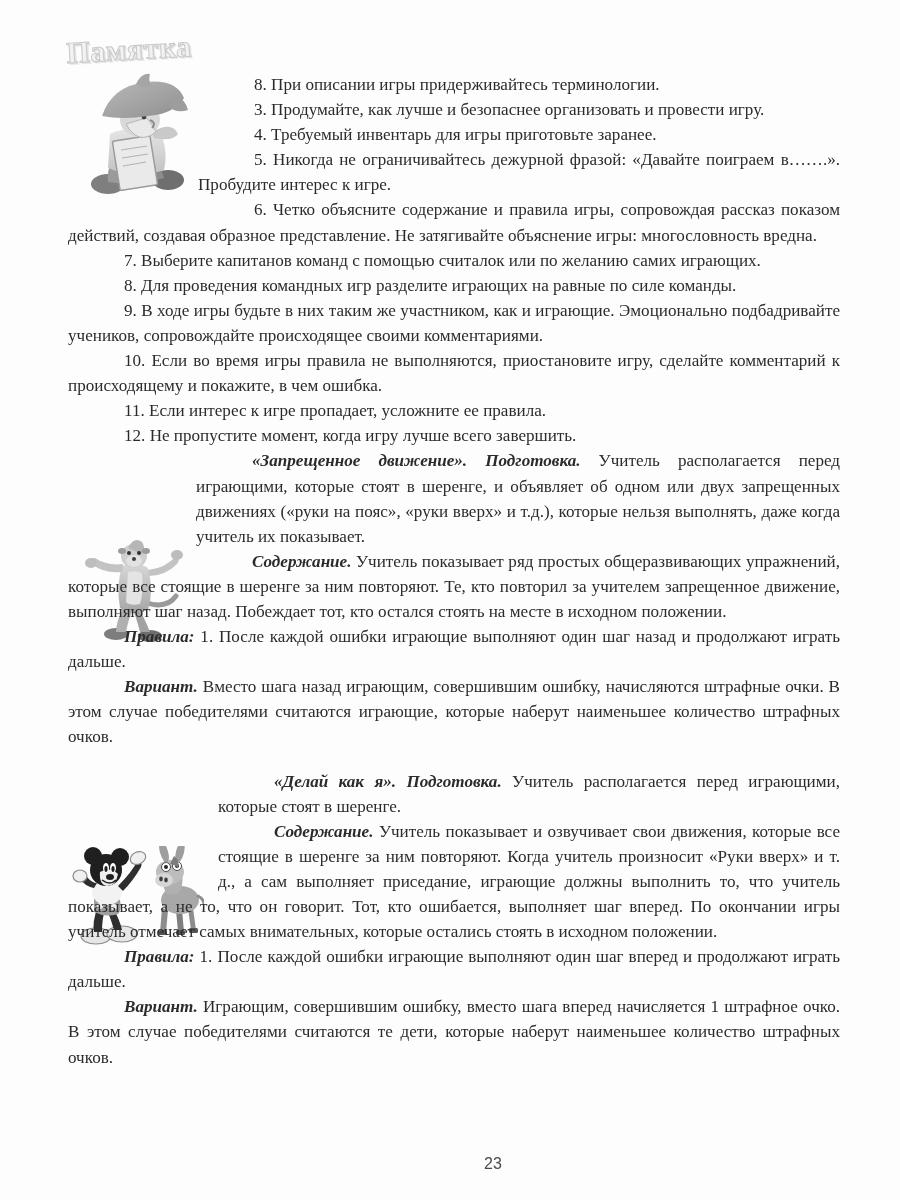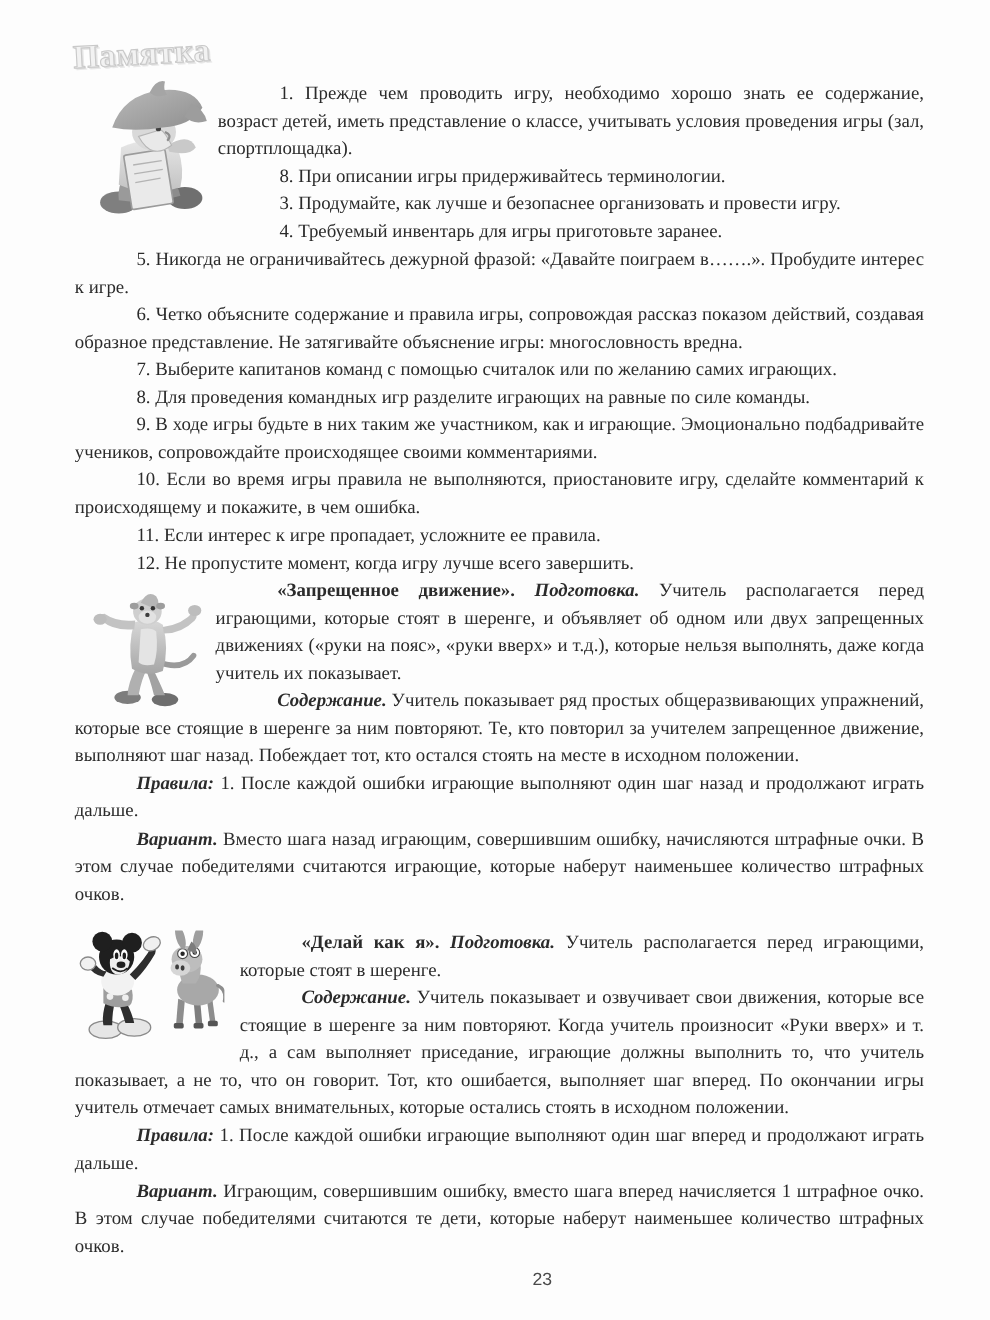--- a/index.html
+++ b/index.html
@@ -86,21 +86,21 @@
   .section-head {
     text-align: center;
     text-indent: 0;
     font-weight: 700;
     font-size: 17.6px;
     margin: 18px 0 1px 0;
   }
   .gap { height: 19px; }
 
   i  { font-style: italic; font-weight: bold; }
-  .bi { font-weight: 700; }
+  .bi { font-weight: 700; font-style: italic; }
 
   
   .folio {
     position: absolute;
     left: 0;
     top: 1155px;
     width: 900px;
     text-align: center;
     font-family: "Liberation Sans", "DejaVu Sans", sans-serif;
     font-size: 16px;
@@ -257,21 +257,20 @@
       <ellipse cx="110" cy="6" rx="4" ry="11" fill="#9e9e9e" transform="rotate(14 110 6)"></ellipse>
 
       <path d="M104 10 q6 4 4 12 q-4 -4 -8 -4z" fill="#7c7c7c"></path>
     </svg>
   </div>
 
   <div class="col">
 
     <div class="wrap-gnome"></div>
 
-    <p>1. Прежде чем проводить игру, необходимо хорошо знать ее содержание, возраст детей, иметь представление о классе, учитывать условия проведения игры (зал, спортплощадка).</p>
     <p>8. При описании игры придерживайтесь терминологии.</p>
     <p>3. Продумайте, как лучше и безопаснее организовать и провести игру.</p>
     <p>4. Требуемый инвентарь для игры приготовьте заранее.</p>
     <p>5. Никогда не ограничивайтесь дежурной фразой: «Давайте поиграем в…….». Пробудите интерес к игре.</p>
     <p>6. Четко объясните содержание и правила игры, сопровождая рассказ показом действий, создавая образное представление. Не затягивайте объяснение игры: многословность вредна.</p>
     <p>7. Выберите капитанов команд с помощью считалок или по желанию самих играющих.</p>
     <p>8. Для проведения командных игр разделите играющих на равные по силе команды.</p>
     <p>9. В ходе игры будьте в них таким же участником, как и играющие. Эмоционально подбадривайте учеников, сопровождайте происходящее своими комментариями.</p>
     <p>10. Если во время игры правила не выполняются, приостановите игру, сделайте комментарий к происходящему и покажите, в чем ошибка.</p>
     <p>11. Если интерес к игре пропадает, усложните ее правила.</p>

